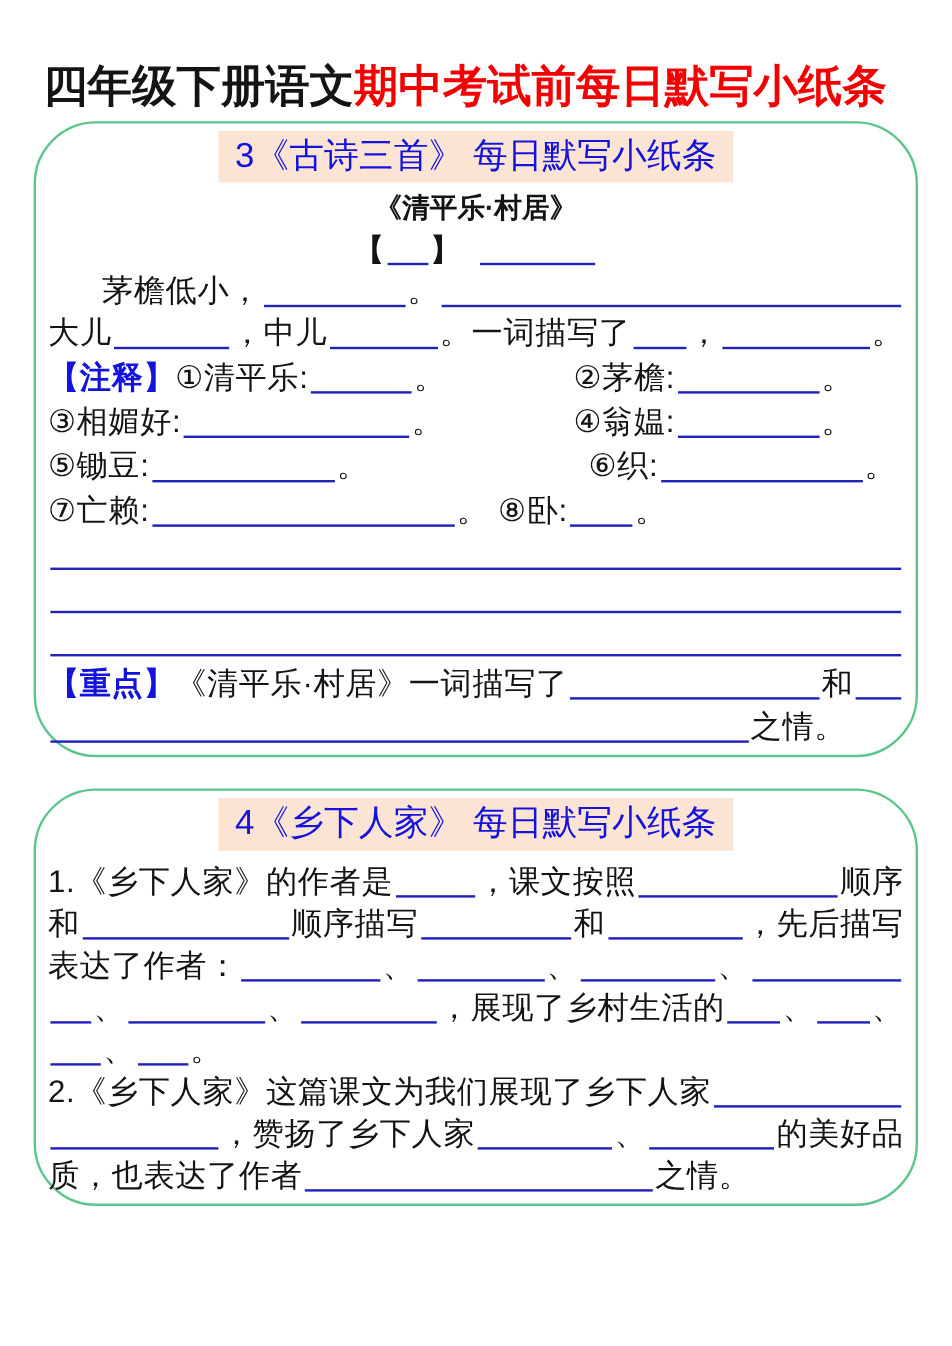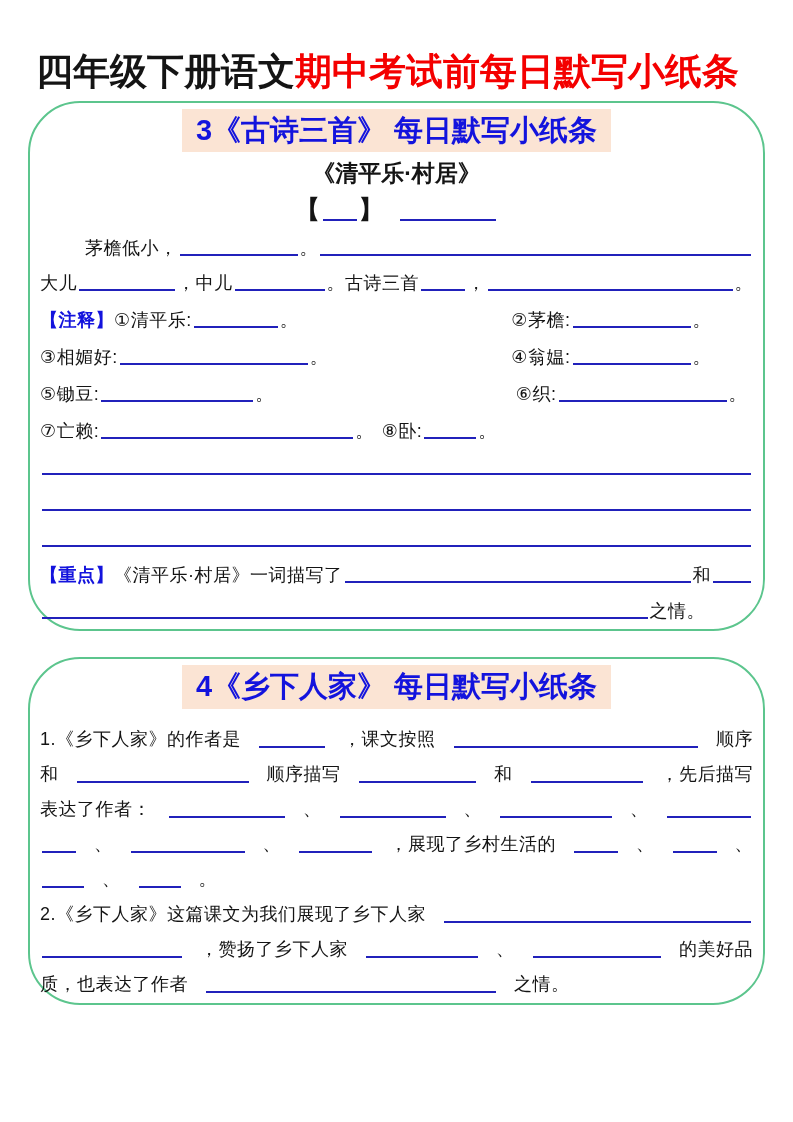--- a/index.html
+++ b/index.html
@@ -18,45 +18,45 @@
   }
   .main-title .red{color:var(--red);}
   .gbox{
     border:2.5px solid var(--green);border-radius:52px;
     margin:0 28px;padding:2px 10px 8px 10px;background:#ffffff;
     box-sizing:border-box;
   }
   .gbox2{margin-top:26px;text-align:center;}
   .sec-header{
     width:fit-content;margin:4px auto 6px auto;background:var(--tanbg);
-    color:var(--blue);font-weight:bold;font-size:29px;line-height:1.3;
+    color:var(--blue);font-weight:normal;font-size:29px;line-height:1.3;
     padding:3px 14px;white-space:nowrap;
   }
   .poem-title{
     text-align:center;font-weight:bold;font-size:23px;height:30px;line-height:30px;
   }
   .tline{
-    display:flex;align-items:flex-end;font-size:18px;height:35px;
+    display:flex;align-items:flex-end;font-size:26px;height:35px;
     letter-spacing:0.5px;
   }
   .align-center{justify-content:center;}
   .bold{font-weight:bold;font-size:25px;}
   .trun{white-space:pre;line-height:1.15;}
   .tlabel{white-space:pre;line-height:1.15;color:var(--blue);font-weight:bold;}
   .blank{
     flex:0 1 auto;min-width:22px;height:24px;margin:0 2px 2px 2px;
     border-bottom:2.5px solid var(--ublue);
   }
   .blank.grow{flex:1 1 50px;}
   .gap{flex:0 1 auto;}
   .gap.grow{flex:1 1 24px;}
   .notes .tline{height:37px;}
   .trans .tline{height:36px;}
   .keypoint .tline{height:36px;text-align:center;}
-  .qblock .tline{height:35px;gap:16px;}
+  .qblock .tline{height:35px;}
 </style>
 </head>
 <body>
 
 <div class="page">
 
   <div class="main-title">
     <span>四年级下册语文</span><span class="red">期中考试前每日默写小纸条</span>
   </div>
 
@@ -78,21 +78,21 @@
           <span class="trun">茅檐低小，</span>
           <span class="blank" style="flex: 0 1 118px;"></span>
           <span class="trun">。</span>
           <span class="blank grow"></span>
         </div>
         <div class="tline">
           <span class="trun">大儿</span>
           <span class="blank" style="flex: 0 1 96px;"></span>
           <span class="trun">，中儿</span>
           <span class="blank" style="flex: 0 1 90px;"></span>
-          <span class="trun">。古诗三首</span>
+          <span class="trun">。一词描写了</span>
           <span class="blank" style="flex: 0 1 44px;"></span>
           <span class="trun">，</span>
           <span class="blank grow"></span>
           <span class="trun">。</span>
         </div>
       </div>
     <div class="notes">
         <div class="tline">
           <span class="tlabel">【注释】</span>
           <span class="trun">①清平乐:</span>

